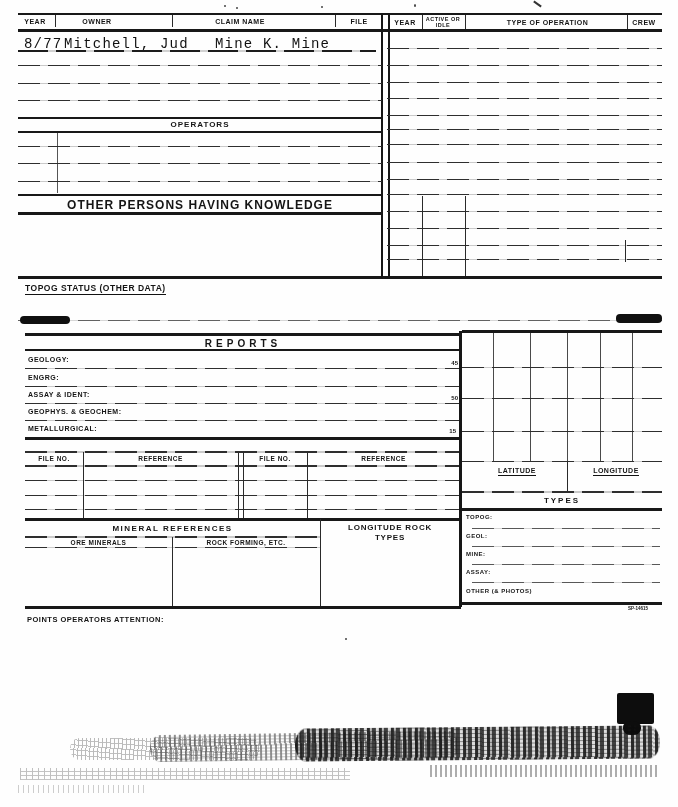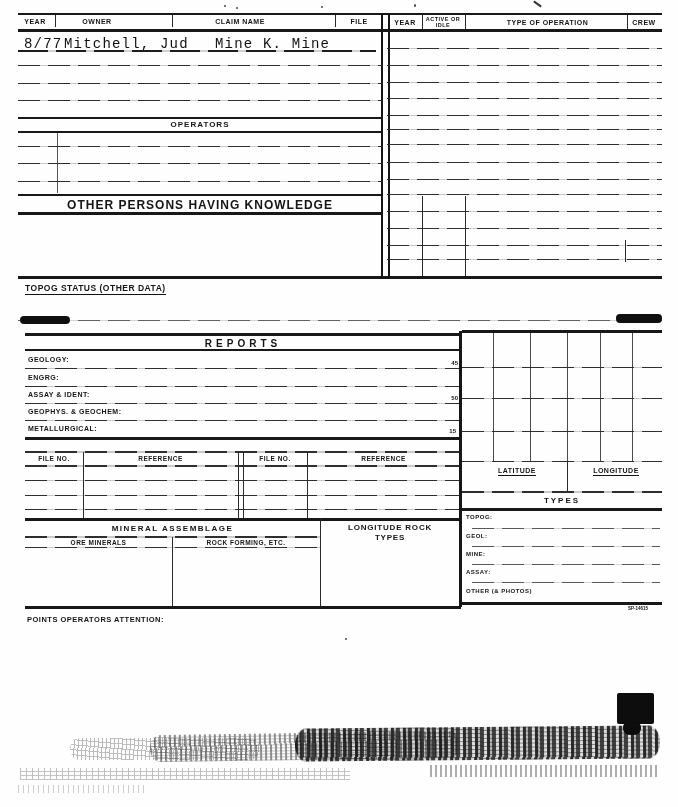--- a/index.html
+++ b/index.html
@@ -133,21 +133,21 @@
   <div class="tl" style="left:25px;top:480px;width:436px;"></div>
   <div class="tl" style="left:25px;top:495px;width:436px;"></div>
   <div class="tl" style="left:25px;top:509px;width:436px;"></div>
 
   <div class="vl" style="left:83px;top:452px;height:66px;"></div>
   <div class="vl" style="left:238px;top:452px;height:66px;"></div>
   <div class="vl" style="left:243px;top:452px;height:66px;"></div>
   <div class="vl" style="left:307px;top:452px;height:66px;"></div>
 
   <div class="hl" style="left:25px;top:518px;width:436px;"></div>
-  <div class="lbl ctr" style="left:25px;top:524px;width:295px;font-size:8px;letter-spacing:1.5px;">MINERAL ASSEMBLAGE</div>
+  <div class="lbl ctr" style="left:25px;top:524px;width:295px;font-size:8px;letter-spacing:1.5px;">MINERAL REFERENCES</div>
   <div class="tl" style="left:25px;top:536px;width:295px;height:1.5px;"></div>
   <div class="lbl ctr" style="left:25px;top:539px;width:147px;font-size:6.5px;">ORE MINERALS</div>
   <div class="lbl ctr" style="left:172px;top:539px;width:148px;font-size:6.5px;">ROCK FORMING, ETC.</div>
   <div class="tl" style="left:25px;top:547px;width:295px;"></div>
   <div class="vl" style="left:172px;top:537px;height:69px;"></div>
   <div class="vl" style="left:320px;top:519px;height:87px;"></div>
   <div class="lbl ctr" style="left:342px;top:523px;width:96px;font-size:8px;line-height:10px;white-space:normal;letter-spacing:.8px;">LONGITUDE ROCK TYPES</div>
   <div class="hl" style="left:25px;top:606px;width:436px;"></div>
 
   <div class="lbl" style="left:27px;top:615px;font-size:7.5px;">POINTS OPERATORS ATTENTION:</div>

